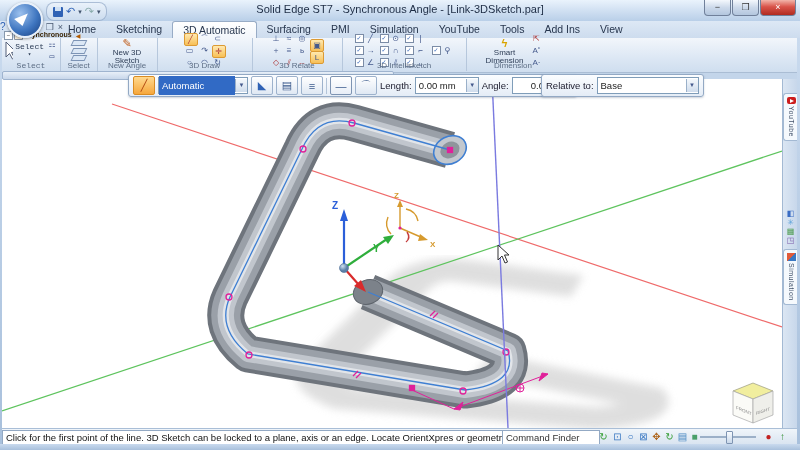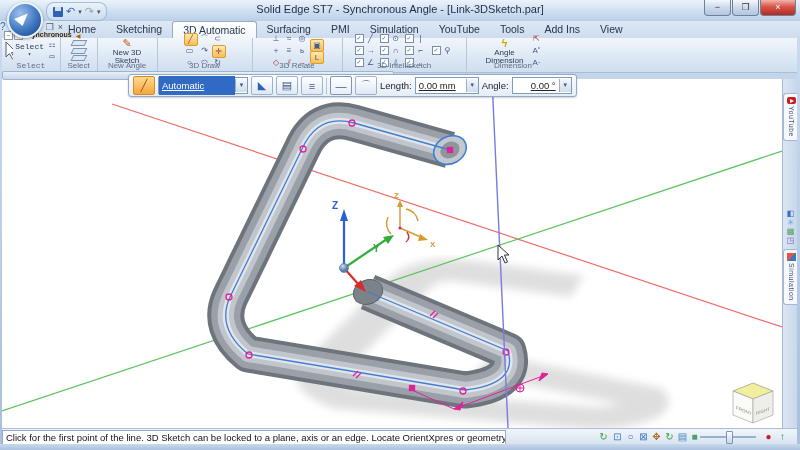--- a/index.html
+++ b/index.html
@@ -62,21 +62,21 @@
   .cbar{top:74px;height:21px;background:linear-gradient(#fbfdff,#e4ecf6);
     border:1px solid #93a9c4;border-radius:3px;display:flex;align-items:center;gap:3px;padding:0 4px;
     box-shadow:0 1px 2px rgba(60,80,110,.25);z-index:30;}
   #cbar1{left:128px;} #cbar2{left:541px;}
   .cbtn{width:20px;height:17px;display:flex;align-items:center;justify-content:center;border-radius:2px;
     font-size:11px;color:#3b5a8c;}
   .cbtn.orange{background:linear-gradient(#ffd98e,#f6a73c);border:1px solid #d98c23;color:#b24a12;}
   .cbtn.tog{border:1px solid #9db2cc;background:linear-gradient(#fff,#dfe8f3);}
   .combo{height:15px;background:#fff;border:1px solid #7f9db9;display:flex;align-items:center;
     font-size:9.5px;color:#222;}
-  .combo .val{padding:4px 3px;white-space:nowrap;text-decoration:underline;}
+  .combo .val{padding:4px 3px;white-space:nowrap;}
   .combo .sel{background:#316ac5;color:#fff;}
   .combo .drop{width:11px;height:13px;background:linear-gradient(#f4f8fc,#cfdcec);
     border-left:1px solid #9ab0c9;font-size:6px;color:#44598c;text-align:center;line-height:13px;}
   .clabel{font-size:9.5px;color:#223;white-space:nowrap;}
   .csep{width:1px;height:16px;background:#b3c4d8;}
   
   #tree{left:2px;top:81px;width:150px;z-index:20;font-size:7px;color:#1c1c1c;}
   .trow{height:7.8px;display:flex;align-items:center;white-space:nowrap;}
   .tw{width:7px;height:7px;border:1px solid #8899ad;background:#fff;font-size:6px;line-height:6px;
     text-align:center;color:#333;margin-right:1px;flex:none;}
@@ -284,21 +284,21 @@
             </span>
         </div>
       </div>
       <div class="glabel">3D Intellisketch</div>
     </div>
 
     <div class="rgroup" style="left:466px;width:94px;border-right:none;">
       <div class="gbody" style="justify-content:center;gap:5px;">
         <div class="bigbtn">
           <span class="bicon" style="color:#d9a400;font-weight:bold;">ϟ</span>
-          <span>Angle</span>
+          <span>Smart</span>
           <span>Dimension</span>
         </div>
         <div class="grid" style="grid-template-rows:repeat(3,11px);">
           <span class="gc red">⇱</span>
           <span class="gc">A˚</span>
           <span class="gc">A·</span>
         </div>
       </div>
       <div class="glabel">Dimension</div>
     </div>
@@ -423,20 +423,27 @@
       <span class="val" style="flex:1;">0.00 mm</span>
       <span class="drop">▼</span>
     </div>
     <span class="clabel">Angle:</span>
     <div class="combo" style="width:58px;">
       <span class="val" style="flex:1;text-align:right;">0.00 °</span>
       <span class="drop">▼</span>
     </div>
   </div>
 
+  <div id="cbar2" class="cbar abs">
+    <span class="clabel">Relative to:</span>
+    <div class="combo" style="width:100px;">
+      <span class="val" style="flex:1;">Base</span>
+      <span class="drop">▼</span>
+    </div>
+  </div>
 
   <div id="tree">
     <div class="trow" style="padding-left:4px;">
       <span class="tico" style="background:#6f92c9;"></span>
       <span class="tlabel">Link-3DSketch.par</span>
     </div>
     <div class="trow" style="padding-left:16px;">
       <span class="tchk">✓</span>
       <span class="tico" style="background:#b9c4d2;"></span>
       <span class="tlabel">Base</span>
@@ -503,20 +510,21 @@
     <span class="ricon" style="color:#4a9a4a;">▦</span>
     <span class="ricon" style="color:#7a5aa8;">◳</span>
     <div class="vtab" style="margin-top:4px;">
       <span class="ricon" style="width:9px;height:8px;background:linear-gradient(135deg,#e05a3a 50%,#3a78c2 50%);"></span>
       <span class="vtext">Simulation</span>
     </div>
   </div>
 
   <div id="statusbar" class="abs">
     <div id="prompt">Click for the first point of the line. 3D Sketch can be locked to a plane, axis or an edge. Locate OrientXpres or geometry elements to kn</div>
+    <div id="cmdfinder">Command Finder</div>
     <span class="sic" style="left:597px;color:#3aa03a;">↻</span>
     <span class="sic" style="left:611px;color:#3a78c2;">⊡</span>
     <span class="sic" style="left:624px;color:#3a78c2;">○</span>
     <span class="sic" style="left:637px;color:#3a78c2;">⊠</span>
     <span class="sic" style="left:650px;color:#b06820;">✥</span>
     <span class="sic" style="left:663px;color:#3aa03a;">↻</span>
     <span class="sic" style="left:676px;color:#4a8ac2;">▤</span>
     <span class="sic" style="left:688px;color:#4aa06a;">■</span>
     <div id="zoomslider"></div>
     <div id="zoomthumb"></div>

